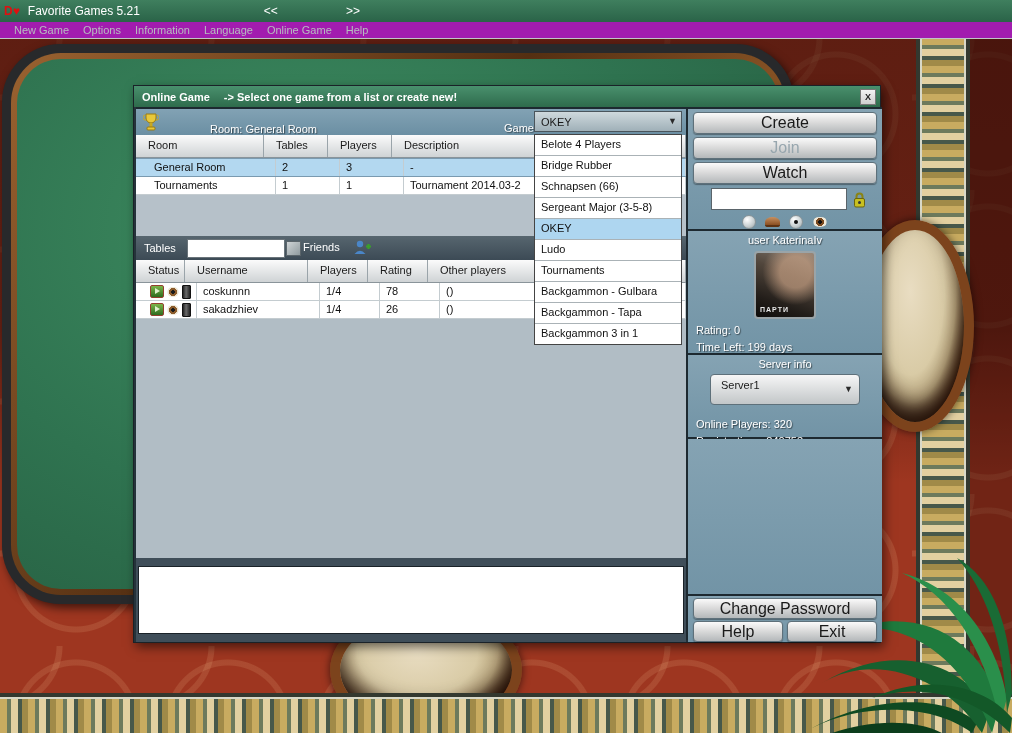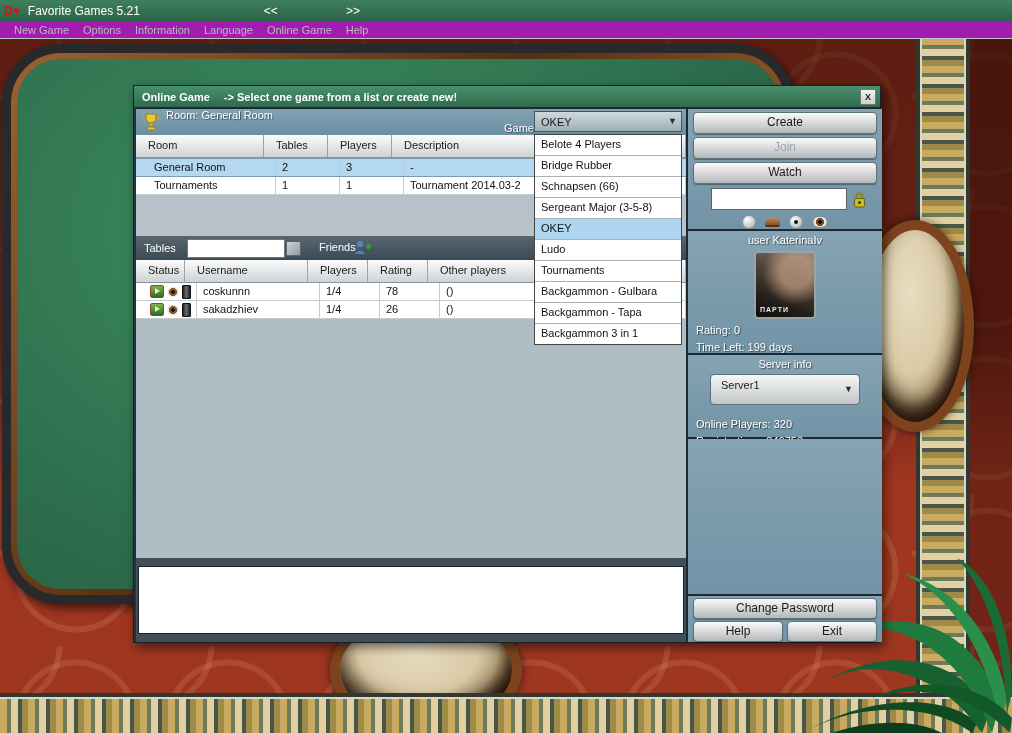--- a/index.html
+++ b/index.html
@@ -65,21 +65,21 @@
   .dlg-title .t2{margin-left:14px;}
   .close-btn{position:absolute;right:4px;top:3px;width:14px;height:14px;
     background:linear-gradient(#f2f2f2,#cfcfcf);border:1px solid #777;
     font-size:9px;color:#222;display:flex;align-items:center;justify-content:center;font-weight:bold;}
   .dlg-body{position:absolute;left:2px;right:2px;top:21px;bottom:2px;background:#1d2930;}
 
   
   .left-col{position:absolute;left:0;top:0;width:550px;height:535px;
     display:flex;flex-direction:column;background:#1d2930;}
   .room-bar{height:26px;margin-top:2px;position:relative;
-    background:linear-gradient(180deg,#82a2b4,#6b8fa3);display:flex;align-items:flex-start;}
+    background:linear-gradient(180deg,#82a2b4,#6b8fa3);display:flex;align-items:flex-end;padding-left:44px;}
   .room-bar .lbl{color:#fff;margin-left:30px;text-shadow:1px 1px 1px rgba(0,0,0,.5);}
   .trophy{position:absolute;left:7px;top:4px;}
   .game-label{position:absolute;left:368px;top:15px;color:#fff;text-shadow:1px 1px 1px rgba(0,0,0,.5);}
 
   .combo{position:absolute;left:398px;top:4px;width:148px;height:21px;z-index:55;
     background:linear-gradient(180deg,#cfd9dd,#9fb0b8);border:1px solid #4a555c;
     box-sizing:border-box;display:flex;align-items:center;color:#1a1a1a;}
   .combo .val{margin-left:6px;}
   .combo .arr{position:absolute;right:4px;top:4px;font-size:9px;color:#2a2a2a;}
   .game-list{position:absolute;left:398px;top:27px;width:148px;z-index:60;
@@ -99,21 +99,21 @@
   .grid-row>div{line-height:16px;padding-left:6px;border-right:1px solid #c4ccd0;box-sizing:border-box;overflow:hidden;white-space:nowrap;}
   .grid-row.sel{background:#b3d8f0;border-top:1px solid #7a9ab0;border-bottom:1px solid #7a9ab0;}
 
   .filter-bar{height:24px;background:linear-gradient(180deg,#57666f,#3c4a55);
     display:flex;align-items:center;position:relative;color:#fff;}
   .filter-bar .flbl{margin-left:8px;}
   .tables-input{position:absolute;left:51px;top:3px;width:92px;height:15px;
     border:1px solid #6a747a;background:#fff;font-size:11px;}
   .checkbox{position:absolute;left:150px;top:5px;width:13px;height:13px;
     background:linear-gradient(135deg,#cfd4d6,#8f9a9e);border:1px solid #5a646a;}
-  .friends-lbl{position:absolute;left:175px;top:5px;padding-left:8px;}
+  .friends-lbl{position:absolute;left:159px;top:5px;padding-left:8px;}
   .addfriend{position:absolute;left:218px;top:4px;}
 
   .player-zone{flex:1;background:#b1bdc5;display:flex;flex-direction:column;}
   .status-cell{display:flex;align-items:center;gap:2px;padding-left:2px !important;}
   .ic-play{width:12px;height:11px;border:1px solid #93402e;border-radius:2px;
     background:linear-gradient(#7cb54a,#2e6b1e);position:relative;display:inline-block;}
   .ic-play::after{content:"";position:absolute;left:4px;top:2px;
     border-left:5px solid #dff0cc;border-top:3.5px solid transparent;border-bottom:3.5px solid transparent;}
   .ic-eye{width:14px;height:10px;display:inline-block;border-radius:50%;
     background:radial-gradient(circle at 50% 50%,#1a1a1a 0 2px,#8a5a2a 2px 4px,#ece4d2 4px 5px,transparent 6px);}
@@ -129,21 +129,21 @@
   .panel{background:linear-gradient(180deg,#85a3b3,#7294a6);margin-top:2px;position:relative;color:#fff;}
   .p-actions{height:120px;}
   .p-user{height:122px;}
   .p-server{height:82px;}
   .p-empty{flex:1;}
   .p-footer{height:46px;margin-bottom:0;}
 
   .btn{display:block;height:20px;margin:3px 5px 0 5px;border-radius:4px;
     background:linear-gradient(180deg,#fafafa,#dcdcdc 45%,#b4b8ba);
     border:1px solid #5e707a;box-shadow:0 1px 1px rgba(0,0,0,.35);
-    color:#1a1a1a;font-size:12px;text-align:center;line-height:19px;}
+    color:#1a1a1a;font-size:16px;text-align:center;line-height:19px;}
   .btn.disabled{color:#97a6ae;}
   .pw-row{display:flex;align-items:center;margin:4px 5px 0 5px;}
   .pw-input{width:130px;height:18px;margin-left:18px;border:1px solid #5a646a;background:#fff;}
   .lock{margin-left:5px;}
   .radio-row{display:flex;align-items:center;justify-content:center;gap:9px;margin-top:5px;}
   .radio{width:14px;height:14px;border-radius:50%;border:1px solid #8a9498;box-sizing:border-box;
     background:radial-gradient(circle at 35% 30%,#fff,#c6ced0 60%,#9aa4a8);position:relative;}
   .radio.sel::after{content:"";position:absolute;left:4px;top:4px;width:4px;height:4px;border-radius:50%;background:#111;}
   .eye-closed{width:15px;height:8px;border-radius:50% 50% 20% 20%;
     background:linear-gradient(180deg,#c89060,#8a4f22);border-bottom:2px solid #5e3212;}

